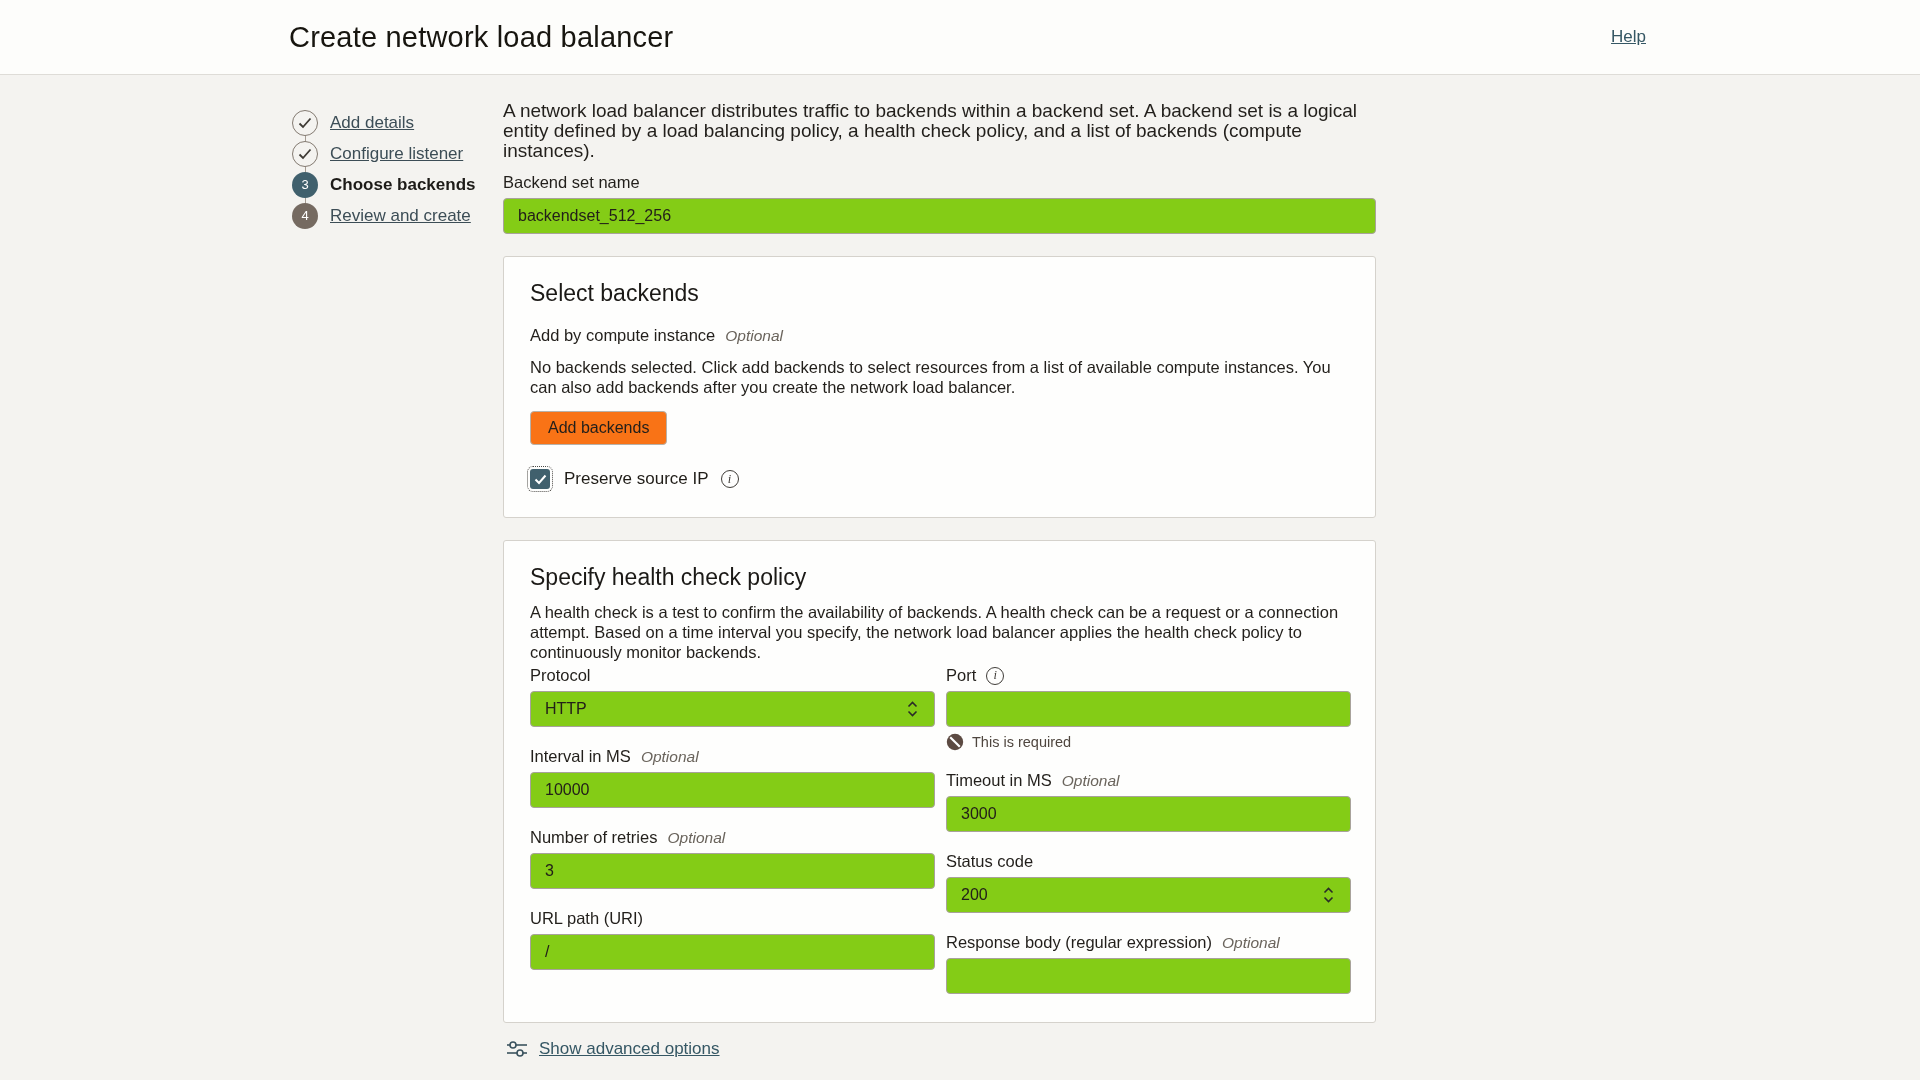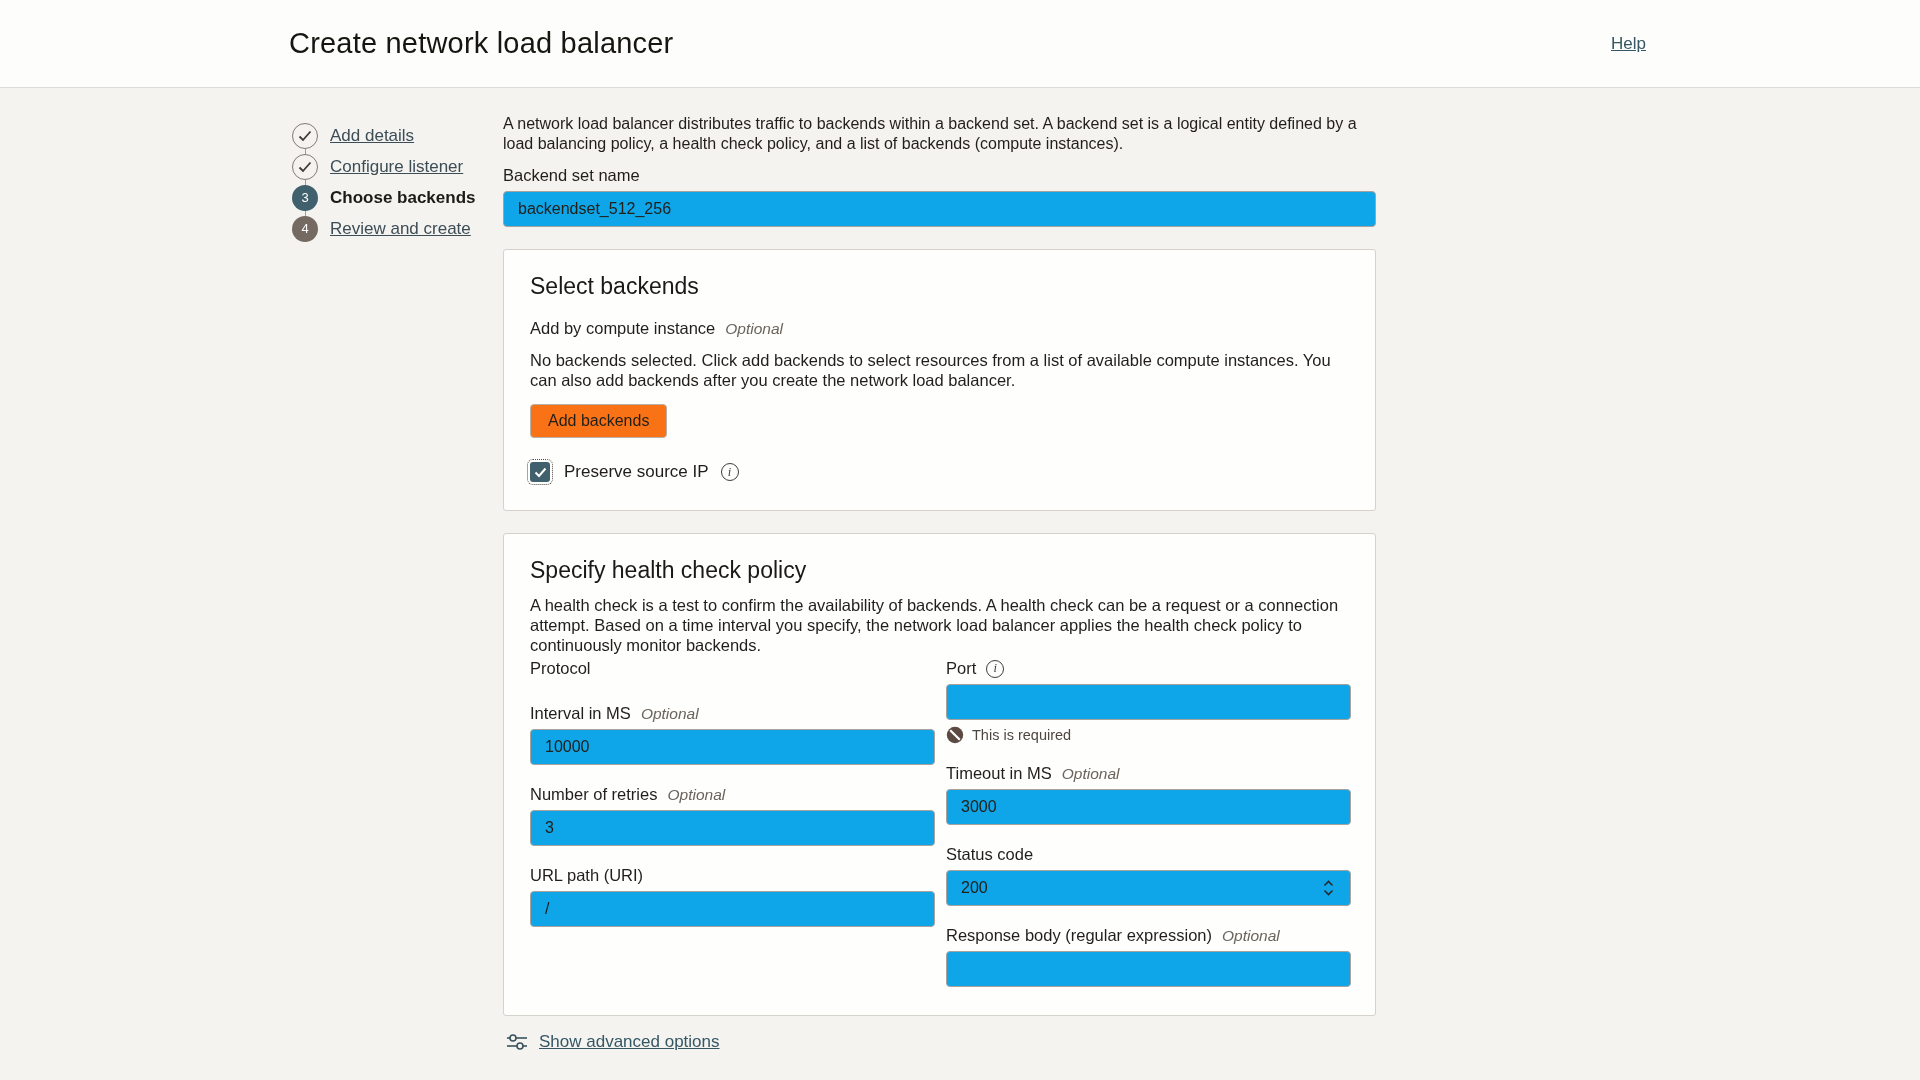--- a/index.html
+++ b/index.html
@@ -5,21 +5,21 @@
   * { margin:0; padding:0; box-sizing:border-box; }
   html,body { width:1920px; height:1080px; }
   body {
     font-family:"Liberation Sans", sans-serif;
     background:#f4f3f0;
     color:#201d18;
     overflow:hidden;
   }
   
   .topbar {
-    height:88px; background:#fdfdfb; border-bottom:1px solid #dedcd7;
+    height:75px; background:#fdfdfb; border-bottom:1px solid #dedcd7;
     display:flex; align-items:center; justify-content:space-between;
     padding:0 274px 0 289px;
   }
   .page-title { font-size:29px; font-weight:400; color:#17150f; letter-spacing:.2px; }
   a.link { color:#355764; text-decoration:underline; cursor:pointer; }
   .help-link { font-size:17px; }
 
   
   .content { display:flex; align-items:flex-start; padding:26px 0 0 292px; }
   .main { width:873px; }
@@ -35,27 +35,27 @@
   }
   .step-circle.complete { border:1.6px solid #837a71; }
   .step-circle.current  { background:#40606d; }
   .step-circle.upcoming { background:#756a61; }
   .step-label { font-size:17px; }
   .step-label.current { font-weight:700; color:#1d1b18; }
   a.step-link { color:#3c4d56; text-decoration:underline; cursor:pointer; }
   .check-svg { width:14px; height:12px; }
 
   
-  .intro { font-size:16px; line-height:20px; color:#221f1b; }
+  .intro { font-size:19px; line-height:20px; color:#221f1b; }
   .field-label-row { display:flex; align-items:center; gap:10px; margin-bottom:6px; }
   .field-label { font-size:16.5px; line-height:19px; color:#221f1b; }
   .optional { font-size:15.5px; font-style:italic; color:#6a645c; }
   .backendset-label { margin-top:12px;align-items:flex-end; }
   input.text-input, .select-box {
-    width:100%; height:36px; background:#0ea5e9;
+    width:100%; height:36px; background:#84cc16;
     border:1px solid #a8a29b; border-radius:4px;
     font-family:"Liberation Sans", sans-serif;
     font-size:16px; color:#232019; padding:0 14px; outline:none;
   }
   .select-box { display:flex; align-items:center; justify-content:space-between; cursor:default; }
   .chevrons { display:flex; flex-direction:column; gap:2px; margin-right:2px; }
 
   
   .card {
     background:#fefefd; border:1px solid #d5d2cc; border-radius:3px;
@@ -177,20 +177,31 @@
       <p class="section-desc">A health check is a test to confirm the availability of backends. A health check can be a request or a connection attempt. Based on a time interval you specify, the network load balancer applies the health check policy to continuously monitor backends.</p>
 
       <div class="hc-grid">
 
         <div class="hc-col">
 
           <div class="fgroup">
             <div class="field-label-row">
               <span class="field-label">Protocol</span>
             </div>
+            <div class="select-box">
+              <span>HTTP</span>
+              <span class="chevrons">
+                <svg width="11" height="7" viewBox="0 0 11 7">
+                    <path d="M1.5 5.5 L5.5 1.5 L9.5 5.5" fill="none" stroke="#2a2a28" stroke-width="1.6"></path>
+                  </svg>
+                <svg width="11" height="7" viewBox="0 0 11 7">
+                    <path d="M1.5 1.5 L5.5 5.5 L9.5 1.5" fill="none" stroke="#2a2a28" stroke-width="1.6"></path>
+                  </svg>
+              </span>
+            </div>
           </div>
 
           <div class="fgroup">
             <div class="field-label-row">
               <span class="field-label">Interval in MS</span>
               <span class="optional">Optional</span>
             </div>
             <input class="text-input" type="text" value="10000" style="">
           </div>
 

